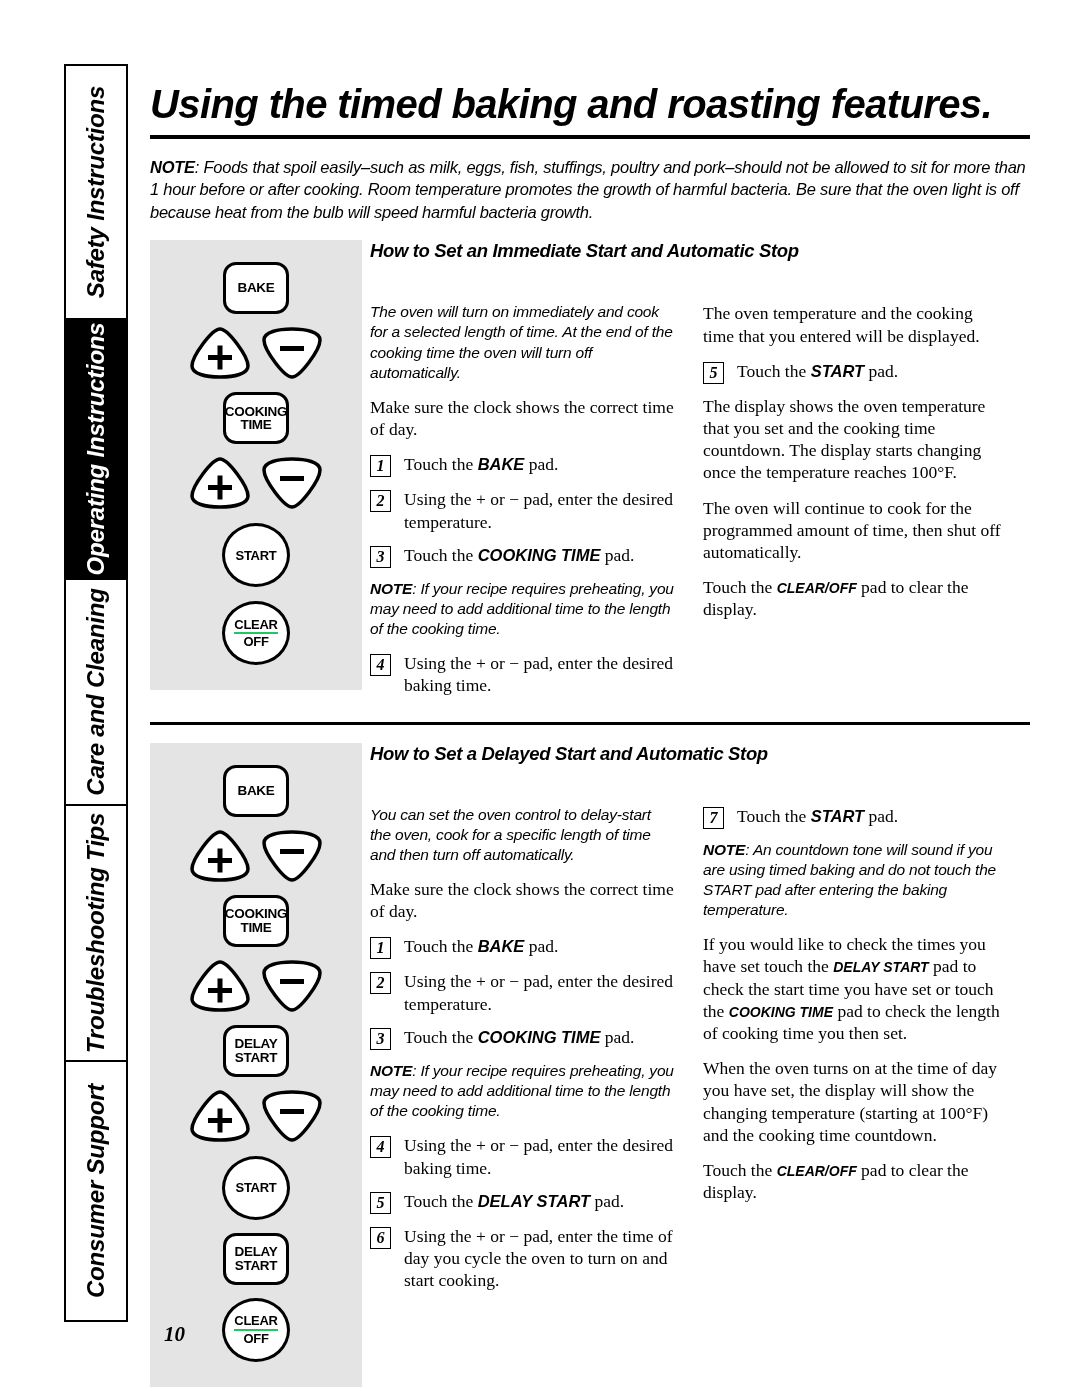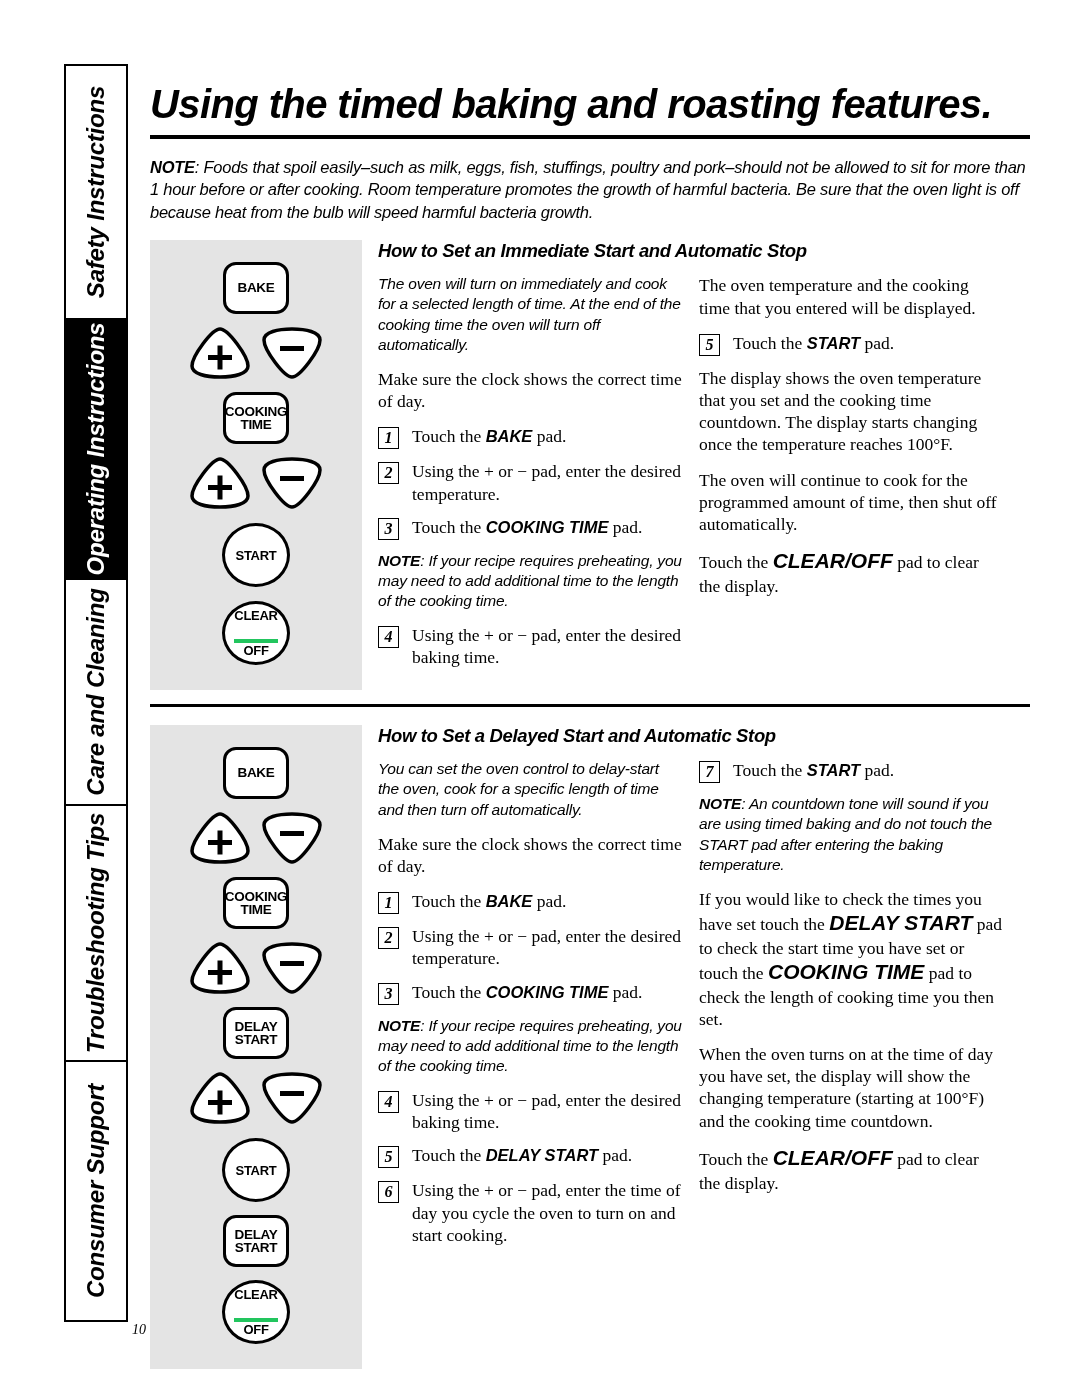--- a/index.html
+++ b/index.html
@@ -100,45 +100,46 @@
   }
   .ctrl-panel {
     background: #e4e4e4;
     padding: 16px 0 18px 0;
     display: flex;
     flex-direction: column;
     align-items: center;
   }
   .text-cols {
     flex: 1 1 auto;
-    padding-left: 16px;
+    padding-left: 8px;
     display: flex;
     flex-direction: column;
   }
   .heading {
     font-family: "Liberation Sans", sans-serif;
     font-weight: bold;
     font-style: italic;
     font-size: 18.5px;
     letter-spacing: -0.35px;
     margin-bottom: 12px;
   }
   .cols {
     display: flex;
-    gap: 16px;
+    gap: 28px;
+    margin-top: 28px;
   }
   .col { width: 305px; flex: 0 0 305px; }
 
   p.body {
     font-family: "Liberation Serif", serif;
     font-size: 17.5px;
     line-height: 1.27;
     margin: 0 0 13px 0;
   }
-  p.body b { font-family: "Liberation Sans", sans-serif; font-weight: bold; font-style: italic; font-size: 21px; }
+  p.body b { font-family: "Liberation Sans", sans-serif; font-weight: bold; font-style: italic; font-size: 14px; }
 
   p.ital {
     font-family: "Liberation Sans", sans-serif;
     font-style: italic;
     font-size: 15.5px;
     line-height: 1.3;
     margin: 0 0 13px 0;
     letter-spacing: -0.2px;
   }
   p.ital b { font-weight: bold; font-style: italic; }
@@ -197,41 +198,42 @@
     display: flex;
     flex-direction: column;
     align-items: center;
     justify-content: center;
     font-family: "Liberation Sans", sans-serif;
     font-weight: bold;
     font-size: 13px;
     letter-spacing: -0.3px;
     margin: 7px 0;
   }
-  .pad-circle .ln1 { border-bottom: 4px solid #22c55e; padding-bottom: 17px; line-height: 1.05; }
+  .pad-circle .ln1 { border-bottom: 2px solid #22c55e; padding-bottom: 1px; line-height: 1.05; }
   .pad-circle .ln2 { padding-top: 1px; line-height: 1.05; }
   .plusminus-row {
     display: flex;
     justify-content: center;
     gap: 8px;
     margin: 6px 0;
   }
   .tri-pad {
     width: 64px;
     height: 54px;
     position: relative;
   }
   .tri-pad svg { display: block; }
   .label-page {
     position: absolute;
-    left: 132px;
+    left: 164px;
     top: 1322px;
     font-family: "Liberation Serif", serif;
     font-style: italic;
-    font-size: 14px;
+    font-size: 21px;
+    font-weight: bold;
   }
 </style>
 </head>
 <body>
 
 <div id="sidebar">
   <div class="side-tab" style="flex:0 0 254px;">
     <span class="vtext">Safety Instructions</span>
   </div>
   <div class="side-tab active" style="flex:0 0 260px;">

